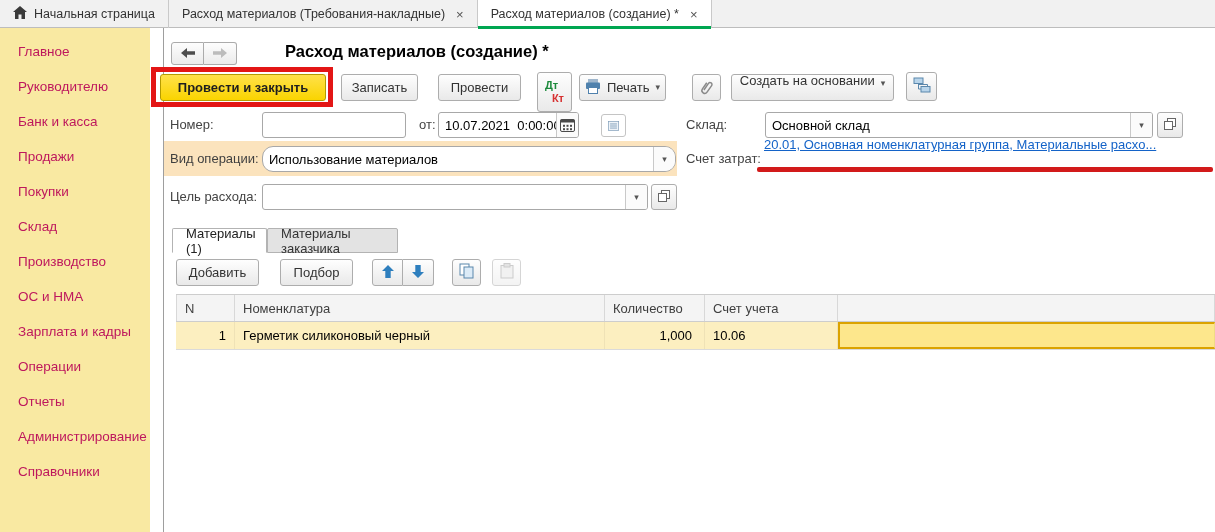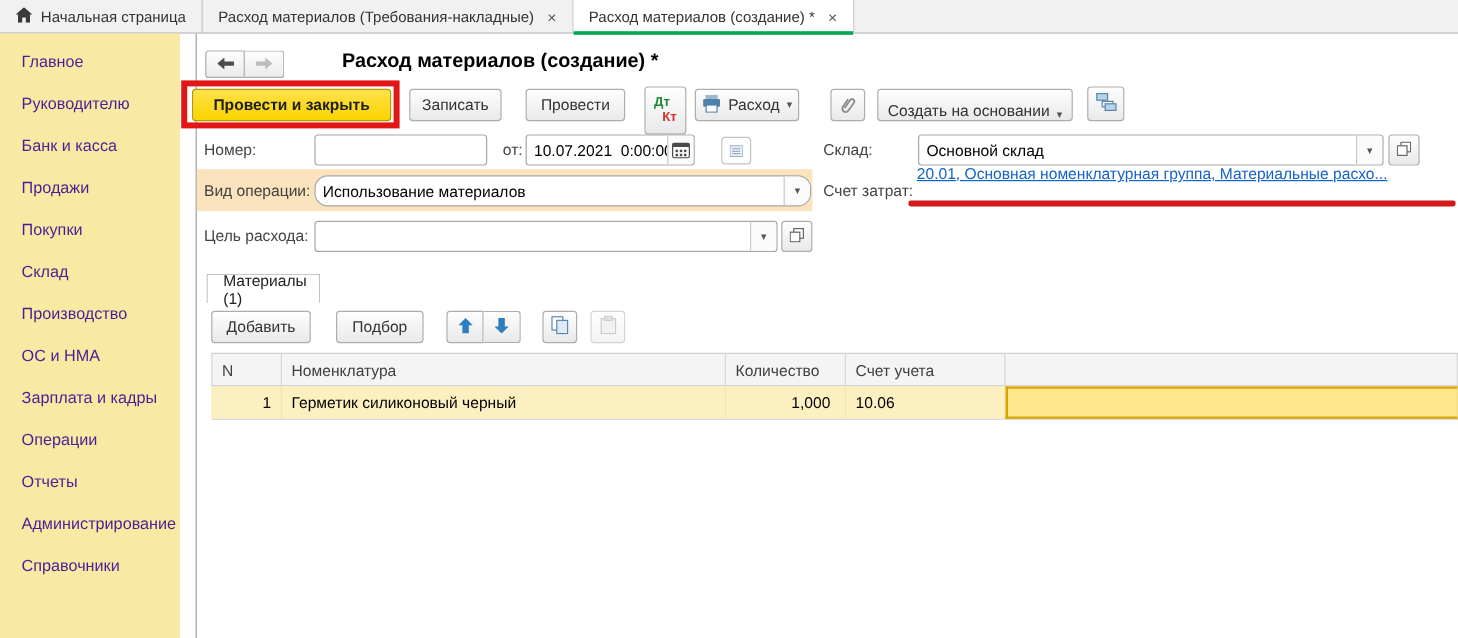--- a/index.html
+++ b/index.html
@@ -8,26 +8,26 @@
 
   
   .tabbar { position:absolute; top:0; left:0; width:1215px; height:28px; background:#f1f1f1; border-bottom:1px solid #bdbdbd; display:flex; }
   .wtab { height:28px; display:flex; align-items:center; gap:7px; padding:0 13px; border-right:1px solid #c9c9c9; color:#333; font-size:12.5px; position:relative; white-space:nowrap; cursor:default; }
   .wtab.active { background:#fff; }
   .wtab.active::after { content:""; position:absolute; left:0; right:0; bottom:-1px; height:3px; background:#00a651; }
   .wtab .close { color:#555; font-size:13px; margin-left:4px; }
 
   
   .sidebar { position:absolute; top:28px; left:0; width:150px; height:504px; background:#f9e9a2; padding-top:6px; }
-  .side-item { height:35px; line-height:35px; padding-left:18px; font-size:13.5px; color:#4c1d95; white-space:nowrap; cursor:pointer; }
+  .side-item { height:35px; line-height:35px; padding-left:18px; font-size:13.5px; color:#be185d; white-space:nowrap; cursor:pointer; }
 
   .main-border { position:absolute; top:28px; left:163px; width:1px; height:504px; background:#9e9e9e; }
 
   
-  .btn { position:absolute; height:27px; display:flex; align-items:center; justify-content:center; gap:6px; padding:0 12px; background:linear-gradient(#fefefe,#e9e9e9); border:1px solid #adadad; border-radius:3px; color:#333; font-size:13px; white-space:nowrap; cursor:pointer; }
+  .btn { position:absolute; height:27px; display:flex; align-items:center; justify-content:center; gap:6px; padding:12px 12px; background:linear-gradient(#fefefe,#e9e9e9); border:1px solid #adadad; border-radius:3px; color:#333; font-size:13px; white-space:nowrap; cursor:pointer; }
   .btn.icon-only { padding:0 6px; }
   .btn.disabled { opacity:.5; }
   .caret { font-size:9px; color:#555; line-height:1; }
   .label { position:absolute; height:26px; line-height:26px; color:#444; white-space:nowrap; }
   .field { position:absolute; height:26px; background:#fff; border:1px solid #a8a8a8; border-radius:3px; display:flex; align-items:stretch; overflow:hidden; }
   .field .val { flex:1; display:flex; align-items:center; padding:0 6px; color:#000; white-space:pre; overflow:hidden; }
   .field .seg { width:22px; display:flex; align-items:center; justify-content:center; border-left:1px solid #c9c9c9; background:#fbfbfb; cursor:pointer; }
 
   
   .yellow-btn { background:linear-gradient(#ffe14a,#fad400); border:1px solid #b59b00; font-weight:bold; color:#1e1e1e; }
@@ -140,21 +140,21 @@
   <div class="btn dtkt" style="left:537px; top:72px; width:35px; height:40px;">
     <span class="dt">Дт</span>
     <span class="kt">Кт</span>
   </div>
   <div class="btn" style="left:579px; top:74px; width:87px;">
     <span><svg width="16" height="15" viewBox="0 0 16 15">
           <rect x="3" y="0" width="10" height="4" fill="#9fb6cc"></rect>
           <rect x="1" y="3.5" width="14" height="6.5" rx="1" fill="#4f81ad"></rect>
           <rect x="3.5" y="8.5" width="9" height="6" fill="#fff" stroke="#4f81ad"></rect>
         </svg></span>
-    <span>Расход</span>
+    <span>Печать</span>
     <span class="caret">▾</span>
   </div>
   <div class="btn icon-only" style="left:692px; top:74px; width:29px;">
     <span style="transform:rotate(35deg); display:inline-flex;">
         <svg width="11" height="17" viewBox="0 0 11 17">
           <path d="M3 4.5 V12 a2.8 2.8 0 0 0 5.6 0 V4 a1.9 1.9 0 0 0 -3.8 0 v8" fill="none" stroke="#8a8a8a" stroke-width="1.5"></path>
         </svg>
       </span>
   </div>
   <div class="btn" style="left:731px; top:74px; width:163px;align-items:flex-end;">
@@ -235,20 +235,21 @@
       </span>
   </div>
   <div class="btn icon-only" style="left:651px; top:184px; width:26px; height:26px;">
     <span><svg width="12" height="12" viewBox="0 0 12 12">
           <rect x="3.5" y="0.5" width="8" height="8" fill="#fff" stroke="#666"></rect>
           <rect x="0.5" y="3.5" width="8" height="8" fill="#fff" stroke="#666"></rect>
         </svg></span>
   </div>
 
   <div class="dtab active" style="left:172px; width:95px;">Материалы (1)</div>
+  <div class="dtab inactive" style="left:267px; width:131px;">Материалы заказчика</div>
 
   <div class="btn" style="left:176px; top:259px; width:83px;">Добавить</div>
   <div class="btn" style="left:280px; top:259px; width:73px;">Подбор</div>
   <div class="updown">
     <div class="ud-half">
         <span><svg width="12" height="13" viewBox="0 0 12 13">
             <path d="M6 0 L12 6 H8.7 V13 H3.3 V6 H0 Z" fill="#2e7fbe"></path>
           </svg></span>
       </div>
     <div class="ud-half">

